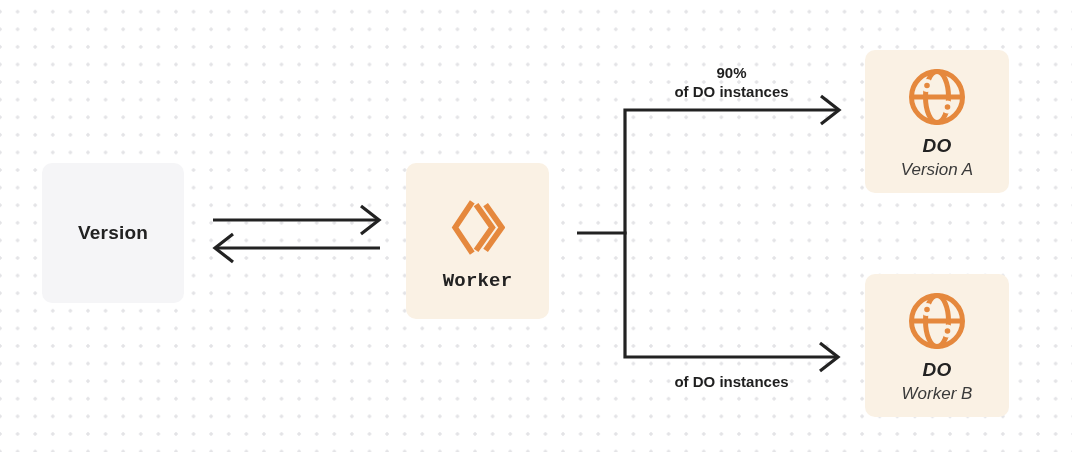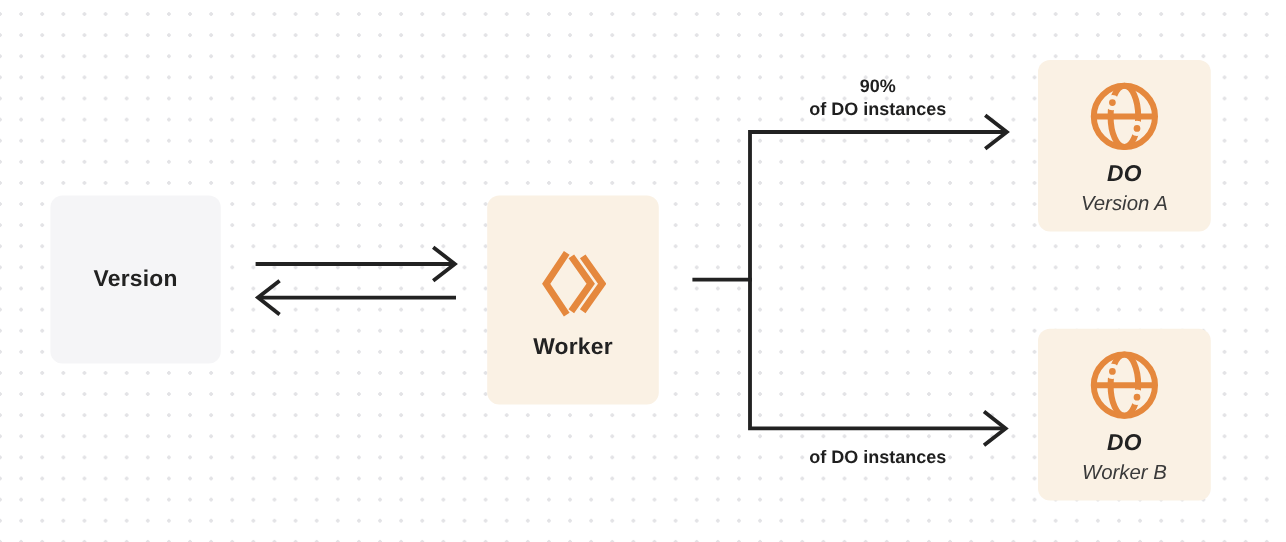--- a/index.html
+++ b/index.html
@@ -27,24 +27,25 @@
   }
 
   .node-client {
     left: 42px; top: 163px;
     width: 142px; height: 140px;
     background: #f5f5f7;
   }
 
   .node-worker {
     left: 406px; top: 163px;
-    width: 143px; height: 174px;
+    width: 143px; height: 156px;
     background: #faf1e4;
     gap: 13px;
     padding-top: 8px;
+    font-family: Liberation Mono, monospace;
   }
 
   .node-do {
     left: 865px;
     width: 144px; height: 143px;
     background: #faf1e4;
     padding-top: 4px;
     font-style: italic;
   }
   .node-do-a { top: 50px; }

